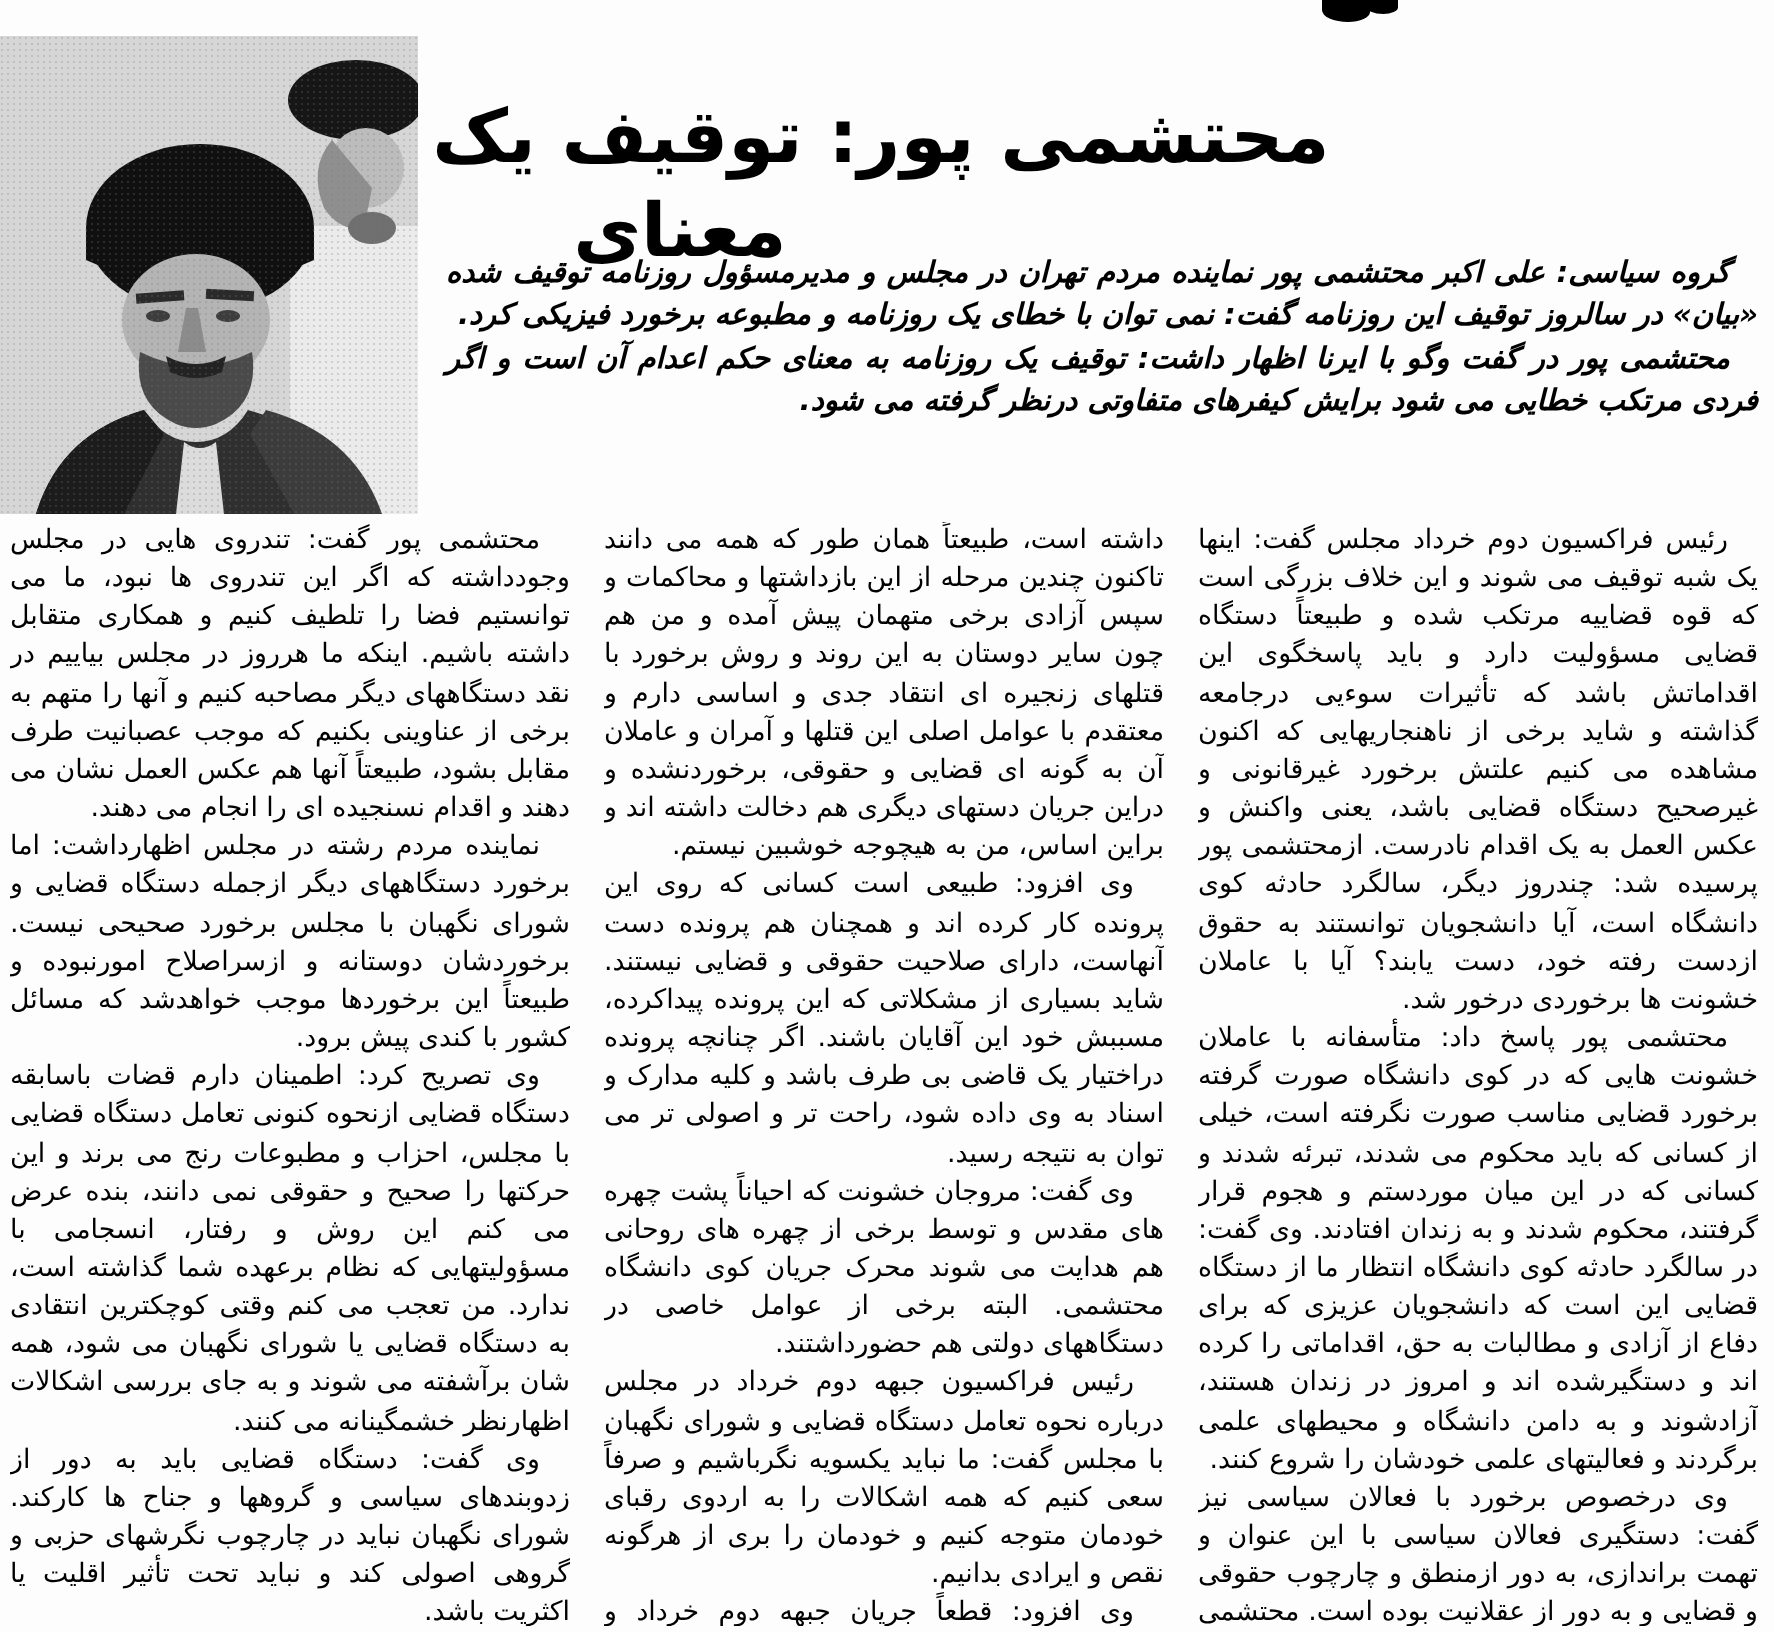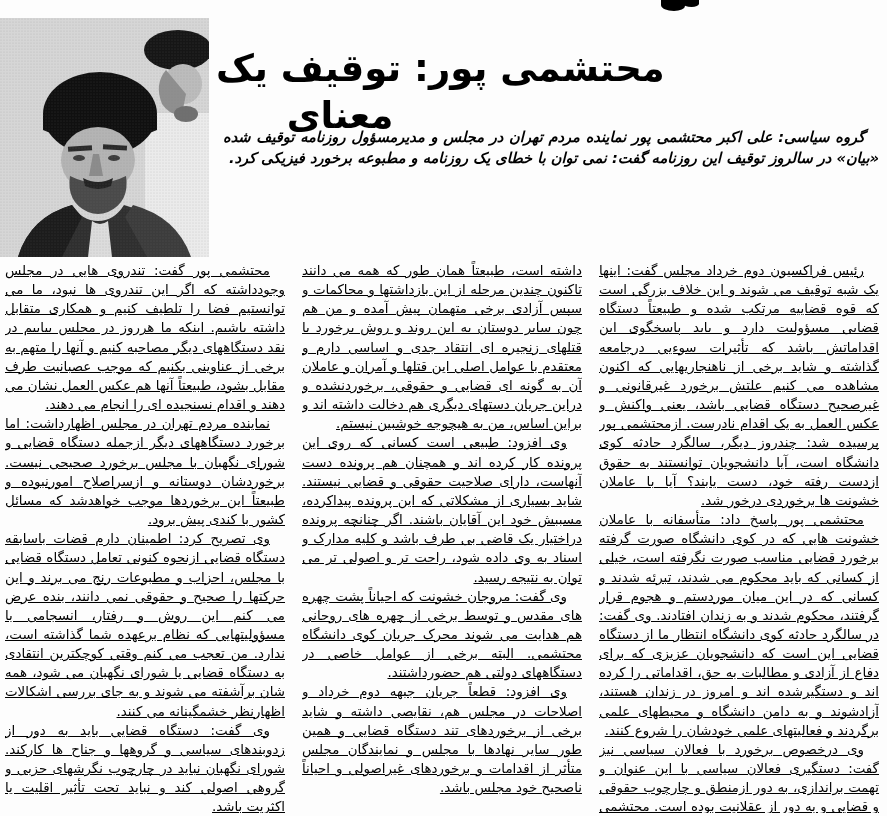--- a/index.html
+++ b/index.html
@@ -48,21 +48,20 @@
     gap:17px;
     direction:rtl;           
   }
   .col{flex:1 1 0;min-width:0;overflow:hidden;height:552px;}
   .col p{
     margin:0;
     font-size:13.4px;
     line-height:19.15px;
     text-align:justify;
     text-indent:15px;
-    text-decoration:underline;
   }
   .col.continued p:first-child{text-indent:0;}
   
   .artifact{position:absolute;background:#000;}
   .a-tl1{left:13px;top:26px;width:17px;height:12px;border-radius:45% 55% 20% 45%;}
   .a-tl2{left:33px;top:31px;width:7px;height:7px;border-radius:50%;}
   .a-tl3{left:42px;top:28px;width:13px;height:10px;border-radius:35% 45% 30% 40%;}
   .a-tr1{left:661px;top:0;width:24px;height:11px;border-radius:0 0 55% 65%;}
   .a-tr2{left:683px;top:0;width:16px;height:7px;border-radius:0 0 60% 70%;}
 </style>
@@ -112,35 +111,37 @@
       <path d="M18,239 q12,-40 54,-52 q10,16 26,16 q16,0 26,-16 q44,12 58,52 z" fill="#2f2f2f"></path>
       <path d="M18,239 q12,-40 54,-52 l10,12 l-20,40 z" fill="#1c1c1c"></path>
       <path d="M191,239 q-14,-40 -58,-52 l-8,12 l22,40 z" fill="#3c3c3c"></path>
       <path d="M92,203 q8,6 16,0 l4,36 l-24,0 z" fill="#dcdcdc"></path>
       <rect width="209" height="239" fill="url(#ht)" opacity="0.32"></rect>
     </svg>
   </div>
 
   <div class="lead">
       <p>گروه سیاسی: علی اکبر محتشمی پور نماینده مردم تهران در مجلس و مدیرمسؤول روزنامه توقیف شده «بیان» در سالروز توقیف این روزنامه گفت: نمی توان با خطای یک روزنامه و مطبوعه برخورد فیزیکی کرد.</p>
+      <p>محتشمی پور در گفت وگو با ایرنا اظهار داشت: توقیف یک روزنامه به معنای حکم اعدام آن است و اگر فردی مرتکب خطایی می شود برایش کیفرهای متفاوتی درنظر گرفته می شود.</p>
     </div>
 
   <div class="body-columns">
     <div class="col">
         <p>رئیس فراکسیون دوم خرداد مجلس گفت: اینها یک شبه توقیف می شوند و این خلاف بزرگی است که قوه قضاییه مرتکب شده و طبیعتاً دستگاه قضایی مسؤولیت دارد و باید پاسخگوی این اقداماتش باشد که تأثیرات سوءیی درجامعه گذاشته و شاید برخی از ناهنجاریهایی که اکنون مشاهده می کنیم علتش برخورد غیرقانونی و غیرصحیح دستگاه قضایی باشد، یعنی واکنش و عکس العمل به یک اقدام نادرست. ازمحتشمی پور پرسیده شد: چندروز دیگر، سالگرد حادثه کوی دانشگاه است، آیا دانشجویان توانستند به حقوق ازدست رفته خود، دست یابند؟ آیا با عاملان خشونت ها برخوردی درخور شد.</p>
         <p>محتشمی پور پاسخ داد: متأسفانه با عاملان خشونت هایی که در کوی دانشگاه صورت گرفته برخورد قضایی مناسب صورت نگرفته است، خیلی از کسانی که باید محکوم می شدند، تبرئه شدند و کسانی که در این میان موردستم و هجوم قرار گرفتند، محکوم شدند و به زندان افتادند. وی گفت: در سالگرد حادثه کوی دانشگاه انتظار ما از دستگاه قضایی این است که دانشجویان عزیزی که برای دفاع از آزادی و مطالبات به حق، اقداماتی را کرده اند و دستگیرشده اند و امروز در زندان هستند، آزادشوند و به دامن دانشگاه و محیطهای علمی برگردند و فعالیتهای علمی خودشان را شروع کنند.</p>
         <p>وی درخصوص برخورد با فعالان سیاسی نیز گفت: دستگیری فعالان سیاسی با این عنوان و تهمت براندازی، به دور ازمنطق و چارچوب حقوقی و قضایی و به دور از عقلانیت بوده است. محتشمی پور همچنین در پاسخ به این سؤال که ارزیابی شما از پرونده قتل های زنجیره ای چیست، گفت: پرونده قتل های زنجیره ای رشته ای بسیارطولانی پیداکرده و درطول سالهای متعددی ادامه</p>
       </div>
     <div class="col continued">
         <p>داشته است، طبیعتاً همان طور که همه می دانند تاکنون چندین مرحله از این بازداشتها و محاکمات و سپس آزادی برخی متهمان پیش آمده و من هم چون سایر دوستان به این روند و روش برخورد با قتلهای زنجیره ای انتقاد جدی و اساسی دارم و معتقدم با عوامل اصلی این قتلها و آمران و عاملان آن به گونه ای قضایی و حقوقی، برخوردنشده و دراین جریان دستهای دیگری هم دخالت داشته اند و براین اساس، من به هیچوجه خوشبین نیستم.</p>
         <p>وی افزود: طبیعی است کسانی که روی این پرونده کار کرده اند و همچنان هم پرونده دست آنهاست، دارای صلاحیت حقوقی و قضایی نیستند. شاید بسیاری از مشکلاتی که این پرونده پیداکرده، مسببش خود این آقایان باشند. اگر چنانچه پرونده دراختیار یک قاضی بی طرف باشد و کلیه مدارک و اسناد به وی داده شود، راحت تر و اصولی تر می توان به نتیجه رسید.</p>
         <p>وی گفت: مروجان خشونت که احیاناً پشت چهره های مقدس و توسط برخی از چهره های روحانی هم هدایت می شوند محرک جریان کوی دانشگاه محتشمی. البته برخی از عوامل خاصی در دستگاههای دولتی هم حضورداشتند.</p>
+        <p>رئیس فراکسیون جبهه دوم خرداد در مجلس درباره نحوه تعامل دستگاه قضایی و شورای نگهبان با مجلس گفت: ما نباید یکسویه نگرباشیم و صرفاً سعی کنیم که همه اشکالات را به اردوی رقبای خودمان متوجه کنیم و خودمان را بری از هرگونه نقص و ایرادی بدانیم.</p>
         <p>وی افزود: قطعاً جریان جبهه دوم خرداد و اصلاحات در مجلس هم، نقایصی داشته و شاید برخی از برخوردهای تند دستگاه قضایی و همین طور سایر نهادها با مجلس و نمایندگان مجلس متأثر از اقدامات و برخوردهای غیراصولی و احیاناً ناصحیح خود مجلس باشد.</p>
       </div>
     <div class="col">
         <p>محتشمی پور گفت: تندروی هایی در مجلس وجودداشته که اگر این تندروی ها نبود، ما می توانستیم فضا را تلطیف کنیم و همکاری متقابل داشته باشیم. اینکه ما هرروز در مجلس بیاییم در نقد دستگاههای دیگر مصاحبه کنیم و آنها را متهم به برخی از عناوینی بکنیم که موجب عصبانیت طرف مقابل بشود، طبیعتاً آنها هم عکس العمل نشان می دهند و اقدام نسنجیده ای را انجام می دهند.</p>
-        <p>نماینده مردم تهران در مجلس اظهارداشت: اما برخورد دستگاههای دیگر ازجمله دستگاه قضایی و شورای نگهبان با مجلس برخورد صحیحی نیست. برخوردشان دوستانه و ازسراصلاح امورنبوده و طبیعتاً این برخوردها موجب خواهدشد که مسائل کشور با کندی پیش برود.</p>
+        <p>نماینده مردم رشته در مجلس اظهارداشت: اما برخورد دستگاههای دیگر ازجمله دستگاه قضایی و شورای نگهبان با مجلس برخورد صحیحی نیست. برخوردشان دوستانه و ازسراصلاح امورنبوده و طبیعتاً این برخوردها موجب خواهدشد که مسائل کشور با کندی پیش برود.</p>
         <p>وی تصریح کرد: اطمینان دارم قضات باسابقه دستگاه قضایی ازنحوه کنونی تعامل دستگاه قضایی با مجلس، احزاب و مطبوعات رنج می برند و این حرکتها را صحیح و حقوقی نمی دانند، بنده عرض می کنم این روش و رفتار، انسجامی با مسؤولیتهایی که نظام برعهده شما گذاشته است، ندارد. من تعجب می کنم وقتی کوچکترین انتقادی به دستگاه قضایی یا شورای نگهبان می شود، همه شان برآشفته می شوند و به جای بررسی اشکالات اظهارنظر خشمگینانه می کنند.</p>
         <p>وی گفت: دستگاه قضایی باید به دور از زدوبندهای سیاسی و گروهها و جناح ها کارکند. شورای نگهبان نباید در چارچوب نگرشهای حزبی و گروهی اصولی کند و نباید تحت تأثیر اقلیت یا اکثریت باشد.</p>
       </div>
   </div>
 
 </div>
 
 </body></html>

